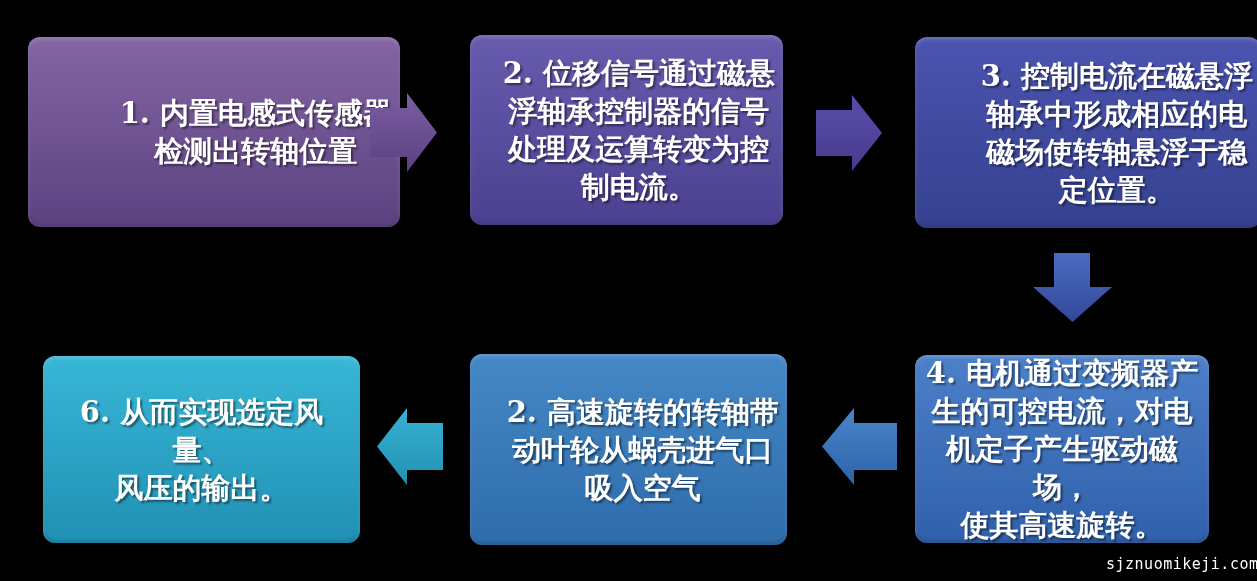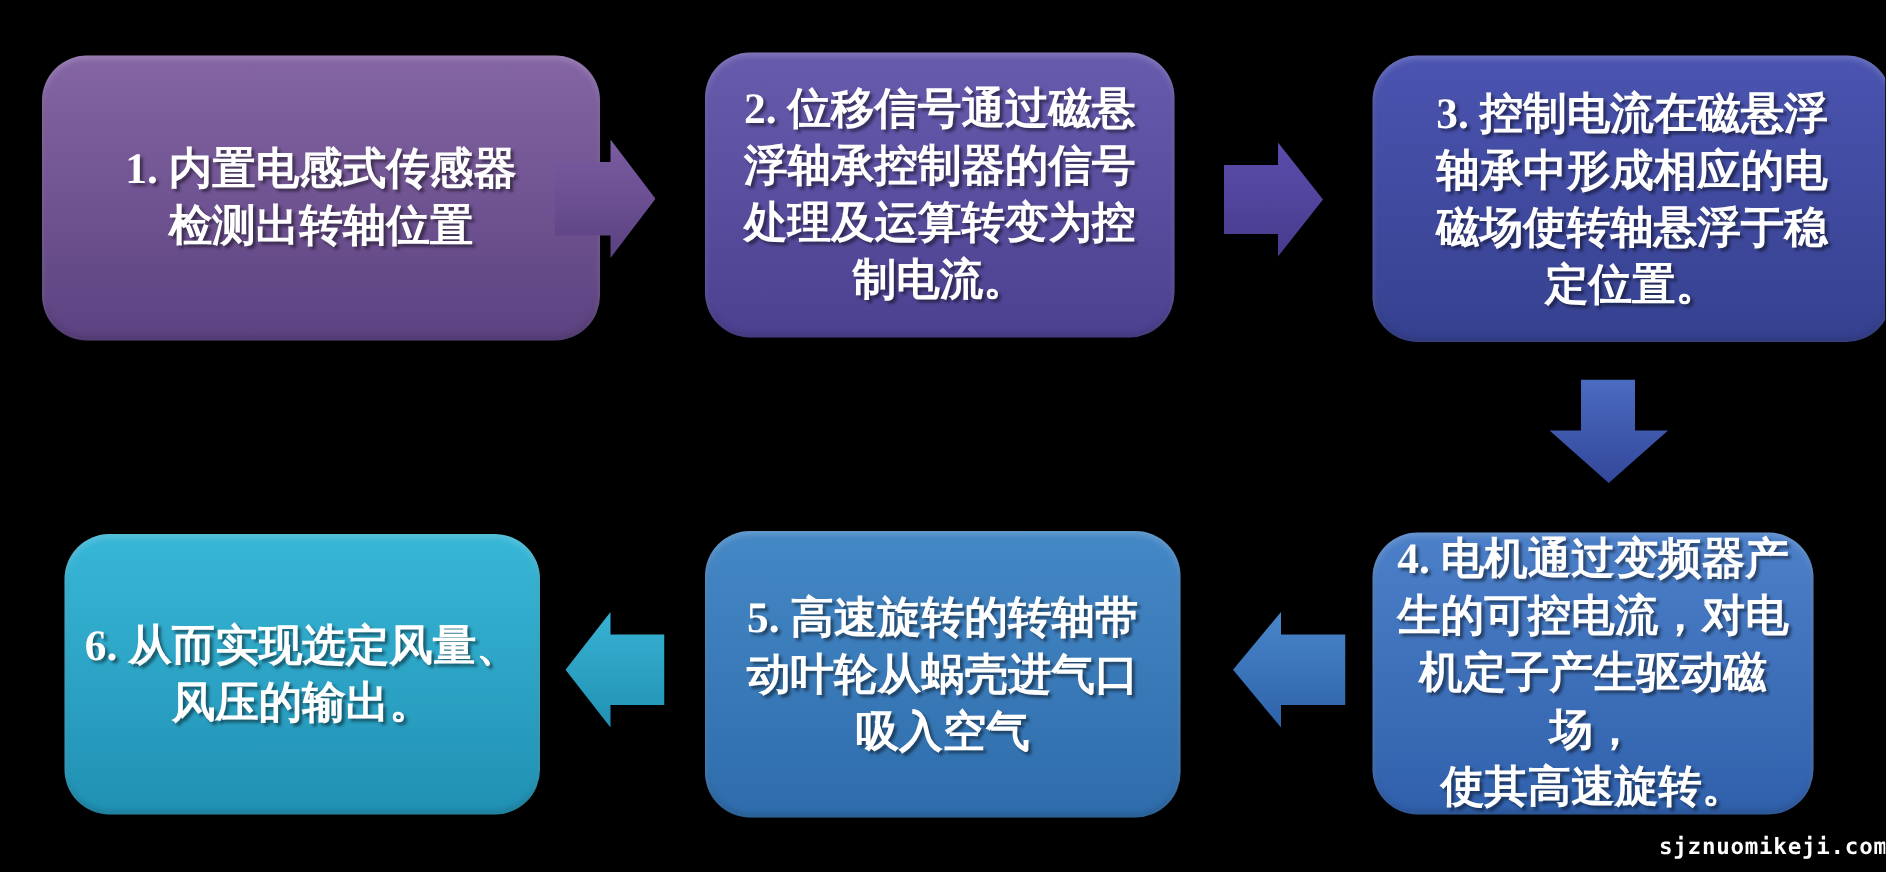--- a/index.html
+++ b/index.html
@@ -5,24 +5,23 @@
   html,body{margin:0;padding:0;background:#000;}
   .canvas{
     position:relative;
     width:1257px;height:581px;
     background:#000;
     overflow:hidden;
     font-family:"DejaVu Serif","Liberation Serif",serif;
   }
   .box{
     position:absolute;
-    border-radius:30px;
-    display:flex;align-items:center;justify-content:center;
+    border-radius:12px;
+    display:flex;align-items:center;justify-content:flex-end;
     box-shadow:inset 0 2px 4px rgba(255,255,255,0.22), inset 0 -2px 4px rgba(0,0,0,0.18);
-    font-family:Liberation Serif, serif;
   }
   .box-text{
     color:#fff;
     font-weight:bold;
     font-size:29px;
     line-height:38px;
     text-align:center;
     white-space:pre-line;
     text-shadow:2px 2px 2px rgba(0,0,0,0.45);
     padding:0 8px;
@@ -37,21 +36,21 @@
   .a1{left:370px; top:93px;  width:67px; height:79px;}
   .a2{left:816px; top:95px;  width:66px; height:76px;}
   .a3{left:1033px;top:253px; width:79px; height:69px;}
   .a4{left:822px; top:408px; width:75px; height:77px;}
   .a5{left:377px; top:408px; width:66px; height:77px;}
   .watermark{
     position:absolute;
     left:1106px; top:555px;
     color:#fff;
     font-family:"DejaVu Sans Mono","Liberation Mono",monospace;
-    font-weight:bold;
+    font-weight:normal;
     font-size:15px;
     letter-spacing:0.5px;
     white-space:nowrap;
   }
 </style>
 </head>
 <body>
 
 <div class="canvas">
 
@@ -115,21 +114,21 @@
     <defs>
       <linearGradient id="grad3" x1="0" y1="0" x2="0" y2="1">
         <stop offset="0" stop-color="#4a86c9"></stop>
           <stop offset="1" stop-color="#2d62a9"></stop>
       </linearGradient>
     </defs>
     <polygon points="75,15 32,15 32,0 0,38.5 32,77 32,62 75,62" fill="url(#grad3)"></polygon>
   </svg>
 
   <div class="box b5" style="background: linear-gradient(rgb(69, 136, 198) 0%, rgb(46, 108, 171) 100%);">
-    <div class="box-text">5. 高速旋转的转轴带
+    <div class="box-text">2. 高速旋转的转轴带
 动叶轮从蜗壳进气口
 吸入空气</div>
   </div>
 
   <svg class="arrow a5" viewBox="0 0 66 77" preserveAspectRatio="none">
     <defs>
       <linearGradient id="grad4" x1="0" y1="0" x2="0" y2="1">
         <stop offset="0" stop-color="#38b2d3"></stop>
           <stop offset="1" stop-color="#2191b3"></stop>
       </linearGradient>

